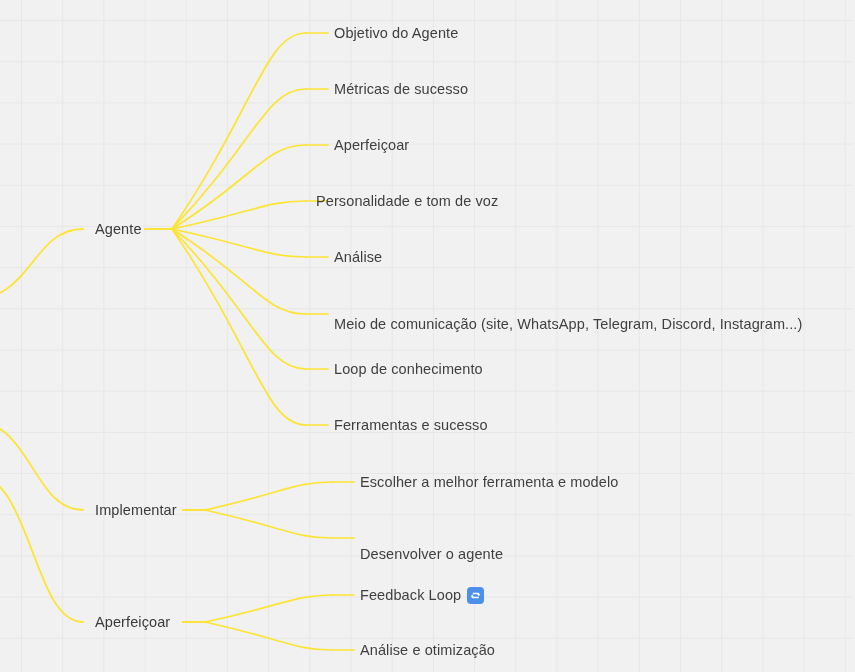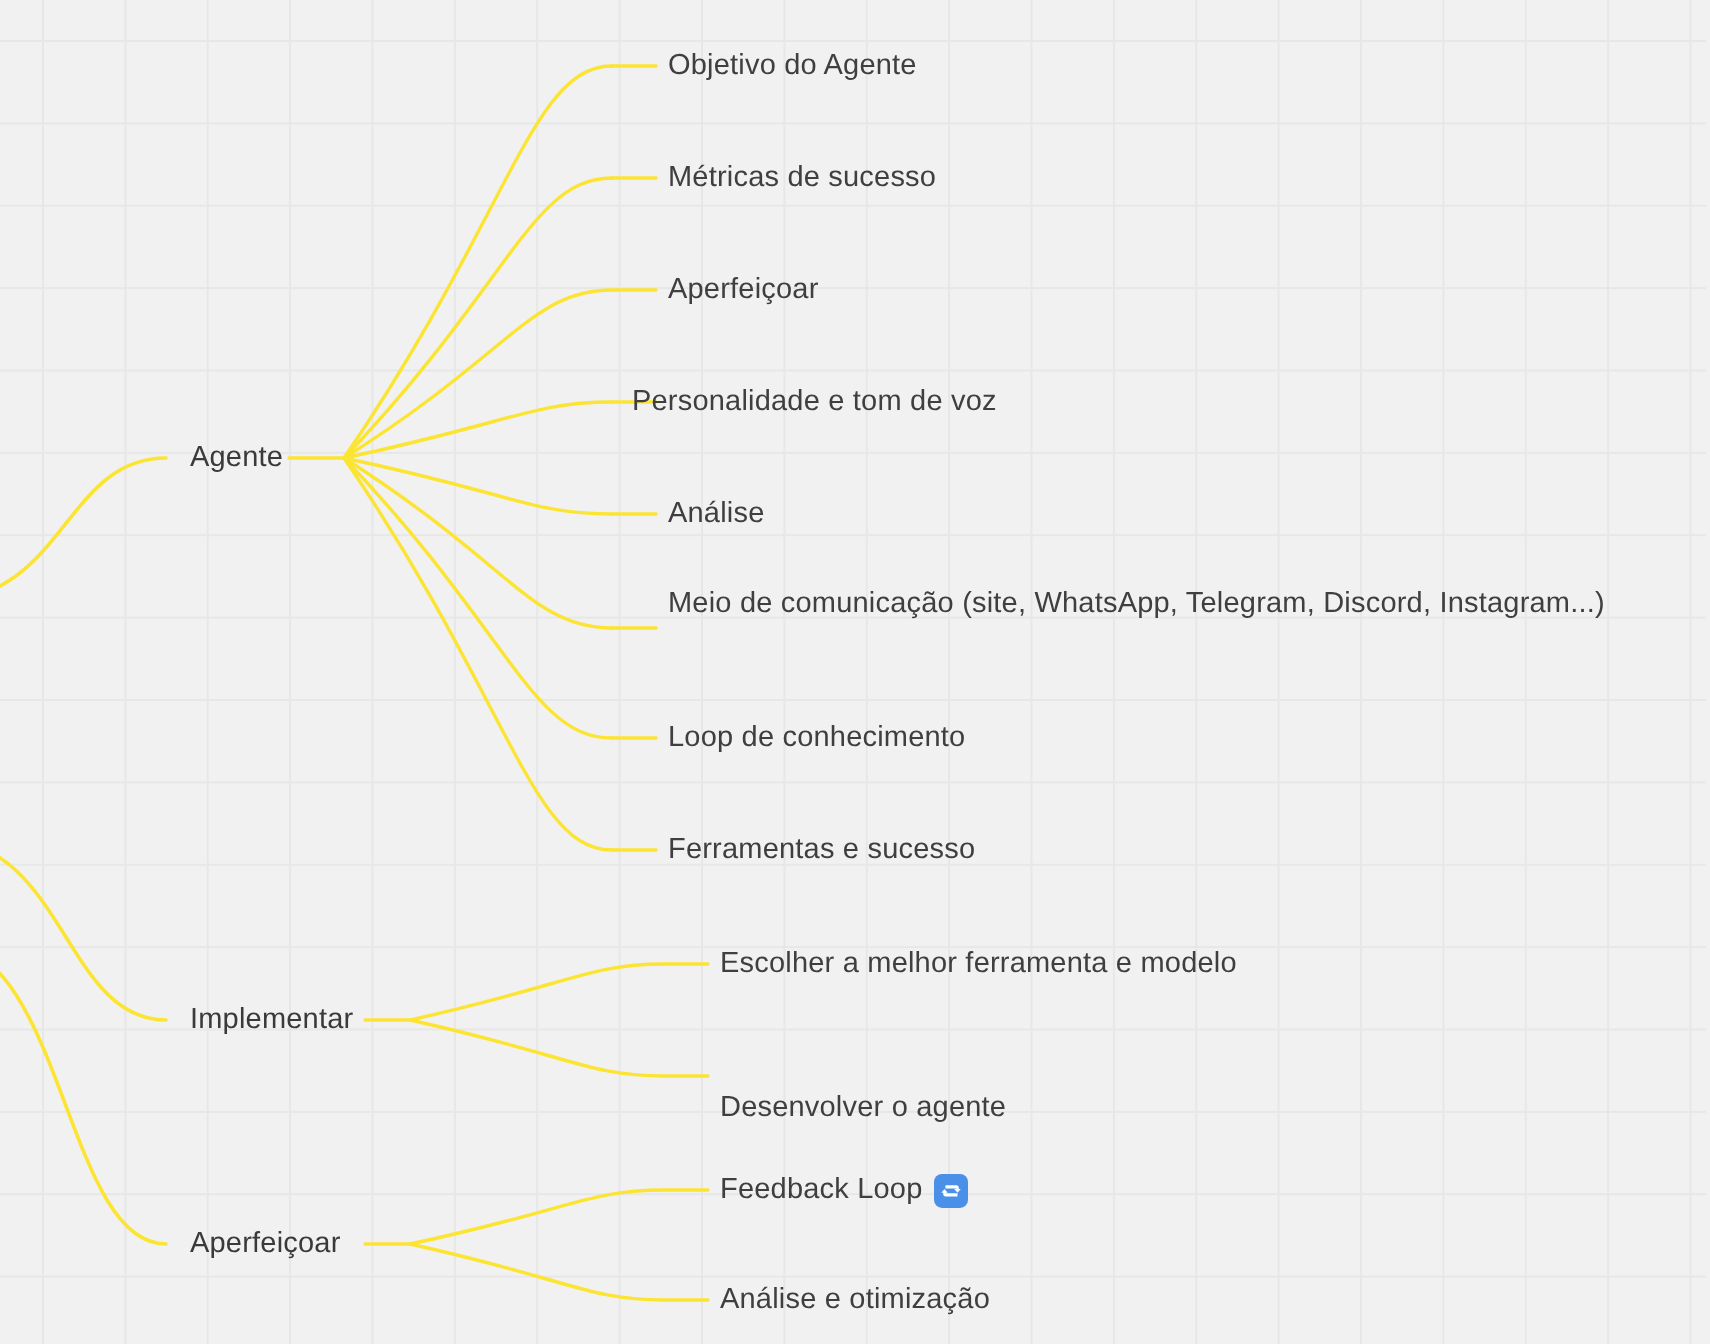--- a/index.html
+++ b/index.html
@@ -135,21 +135,21 @@
       </div>
       <div class="node leaf-node" style="left: 334px; top: 145px;">
         <span class="node-label">Aperfeiçoar</span>
       </div>
       <div class="node leaf-node" style="left: 316px; top: 201px;">
         <span class="node-label">Personalidade e tom de voz</span>
       </div>
       <div class="node leaf-node" style="left: 334px; top: 257px;">
         <span class="node-label">Análise</span>
       </div>
-      <div class="node leaf-node" style="left: 334px; top: 302px; text-align: right;">
+      <div class="node leaf-node" style="left: 334px; top: 324px; text-align: right;">
         <span class="node-label">Meio de comunicação (site, WhatsApp, Telegram, Discord, Instagram...)</span>
       </div>
       <div class="node leaf-node" style="left: 334px; top: 369px;">
         <span class="node-label">Loop de conhecimento</span>
       </div>
       <div class="node leaf-node" style="left: 334px; top: 425px;">
         <span class="node-label">Ferramentas e sucesso</span>
       </div>
       <div class="node branch-node" style="left: 95px; top: 229px;">
         <span class="node-label">Agente</span>

